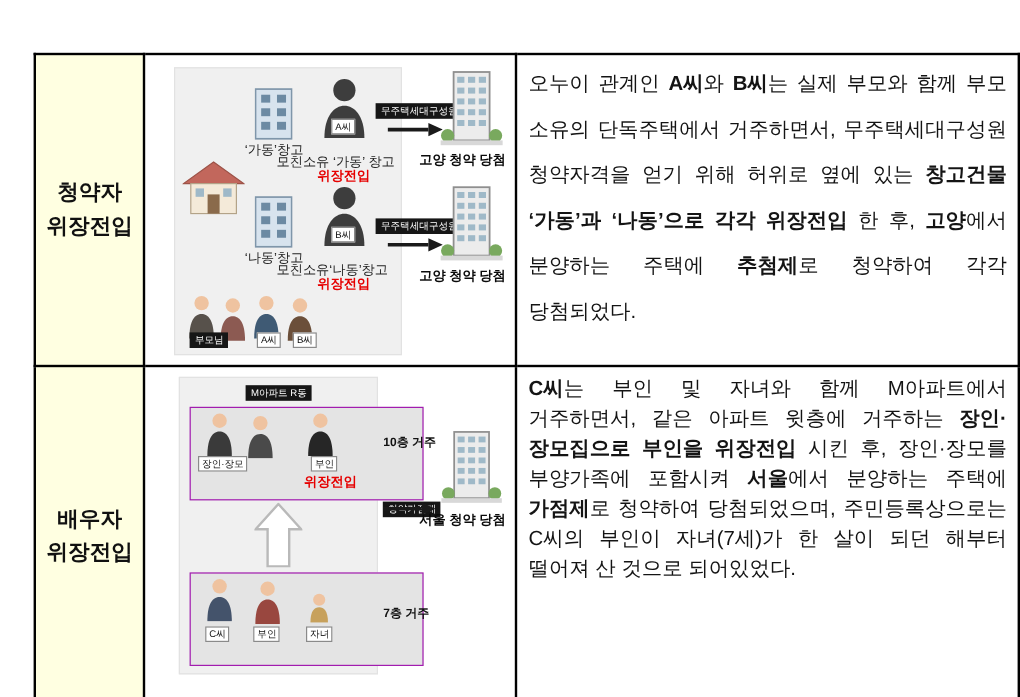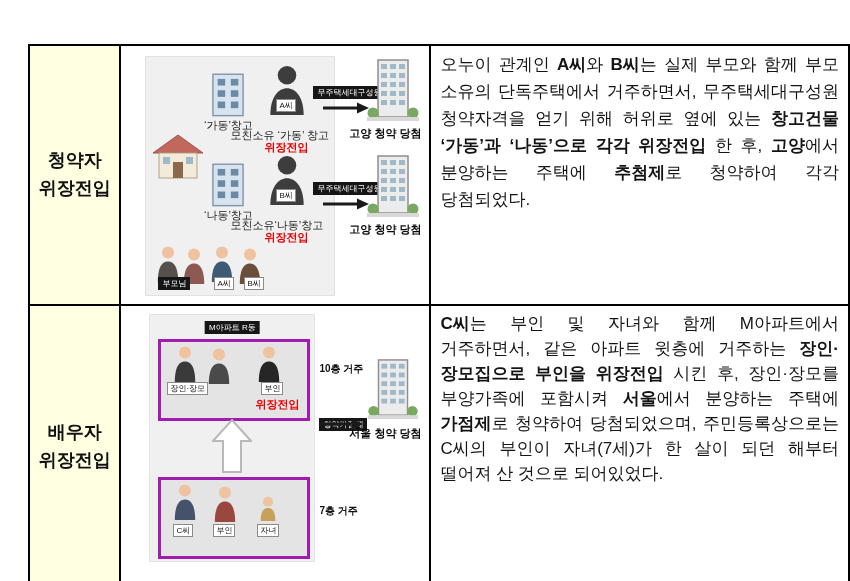--- a/index.html
+++ b/index.html
@@ -5,27 +5,27 @@
   html,body{margin:0;padding:0;background:#fff;}
   body{width:850px;height:581px;overflow:hidden;font-family:"Liberation Sans","DejaVu Sans",sans-serif;color:#111;}
   .page{position:relative;width:850px;height:581px;background:#fff;}
   .title{position:absolute;top:8px;left:0;width:100%;text-align:center;font-size:19px;font-weight:bold;letter-spacing:1px;}
   table.main{position:absolute;top:44px;left:28px;border-collapse:collapse;table-layout:fixed;}
   table.main td{border:2px solid #000;padding:0;overflow:hidden;}
   .label-cell{width:92px;background:#ffffe1;text-align:center;vertical-align:middle;font-weight:bold;font-size:18px;line-height:1.55;}
   .diagram-cell{width:308px;background:#fff;vertical-align:top;}
   .text-cell{width:408px;vertical-align:top;padding:5px 9px !important;}
   .desc{font-size:17px;text-align:justify;word-break:keep-all;color:#141414;}
-  .lh27{line-height:27px;}
+  .lh27{line-height:38px;}
   .lh25{line-height:25px;}
   .desc .b{font-weight:bold;}
   .diagram{position:relative;width:308px;overflow:hidden;}
   .abs{position:absolute;}
   .panel{position:absolute;background:#f0f0f0;border:1px solid #e2e2e2;}
-  .room{position:absolute;background:#e4e4e4;border:3px solid #a21caf;}
+  .room{position:absolute;background:#e4e4e4;border:1px solid #a21caf;padding-left:47px;}
   .cap{position:absolute;font-size:11px;line-height:1.2;color:#222;white-space:nowrap;}
   .center{text-align:center;}
   .tag{position:absolute;background:#fff;border:1px solid #8a8a8a;font-size:8px;line-height:11px;padding:0 2px;white-space:nowrap;color:#111;}
   .badge{position:absolute;background:#161616;color:#fff;font-size:8px;line-height:1.15;padding:2px 4px;white-space:nowrap;}
   .red{color:#e60000;font-weight:bold;}
   .floor{position:absolute;font-size:10px;font-weight:bold;white-space:nowrap;color:#111;}
   .result{position:absolute;font-size:11px;font-weight:bold;text-align:center;white-space:nowrap;color:#0a0a0a;}
 </style>
 </head>
 <body>

